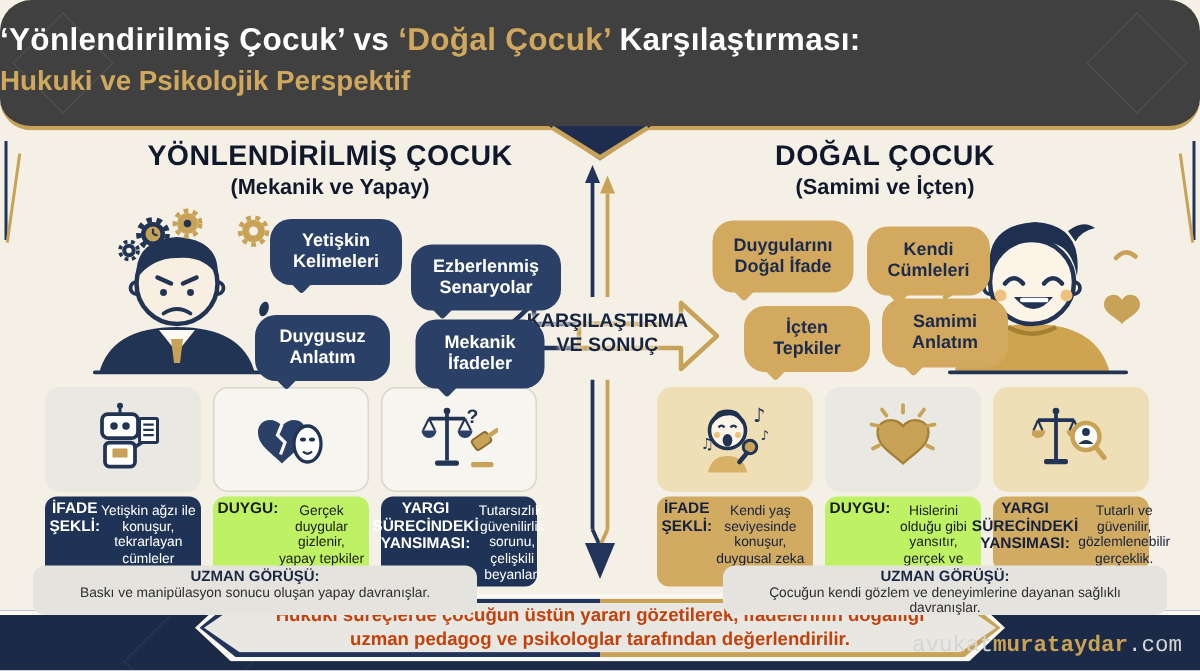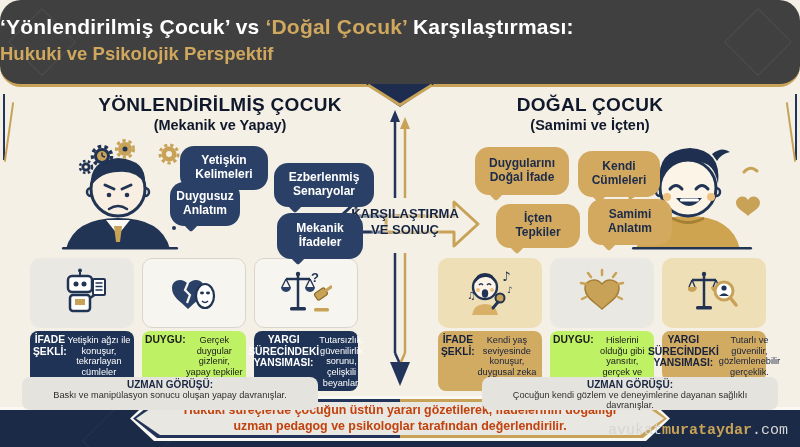--- a/index.html
+++ b/index.html
@@ -171,21 +171,21 @@
     <circle cx="93" cy="63" r="4" fill="#eec17e"></circle>
     <path d="M58,64 Q71,80 84,64 Z" fill="#223454"></path>
     <rect x="62" y="64.5" width="19" height="3" rx="1.5" fill="#fff"></rect>
     <path d="M130,66 c3,-6 12,-4 12,3 c0,6 -9,9 -12,13 c-3,-4 -12,-7 -12,-13 c0,-7 9,-9 12,-3 Z" fill="#c8a257"></path>
     <path d="M126,38 q6,-7 13,-1" stroke="#c8a257" stroke-width="3" fill="none" stroke-linecap="round"></path>
     <rect x="14" y="113" width="120" height="2.5" rx="1.2" fill="#223454"></rect>
   </svg>
 
   <div class="bubble navy" style="left:180px;top:146px;width:88px;height:44px">Yetişkin Kelimeleri</div>
   <div class="bubble navy" style="left:274px;top:163px;width:100px;height:44px">Ezberlenmiş Senaryolar</div>
-  <div class="bubble navy" style="left:170px;top:182px;width:70px;height:44px">Duygusuz Anlatım</div>
+  <div class="bubble navy" style="left:170px;top:210px;width:90px;height:44px">Duygusuz Anlatım</div>
   <div class="bubble navy" style="left:277px;top:213px;width:86px;height:46px">Mekanik İfadeler</div>
 
   <div class="bubble goldb" style="left:475px;top:147px;width:94px;height:48px">Duygularını Doğal İfade</div>
   <div class="bubble goldb" style="left:578px;top:151px;width:82px;height:46px">Kendi Cümleleri</div>
   <div class="bubble goldb" style="left:496px;top:204px;width:84px;height:44px">İçten Tepkiler</div>
   <div class="bubble goldb" style="left:588px;top:199px;width:84px;height:46px">Samimi Anlatım</div>
 
   <div class="card" style="left:30px">
     <div class="card-icon icon-gray">
       <svg width="52" height="52" viewBox="0 0 52 52">

